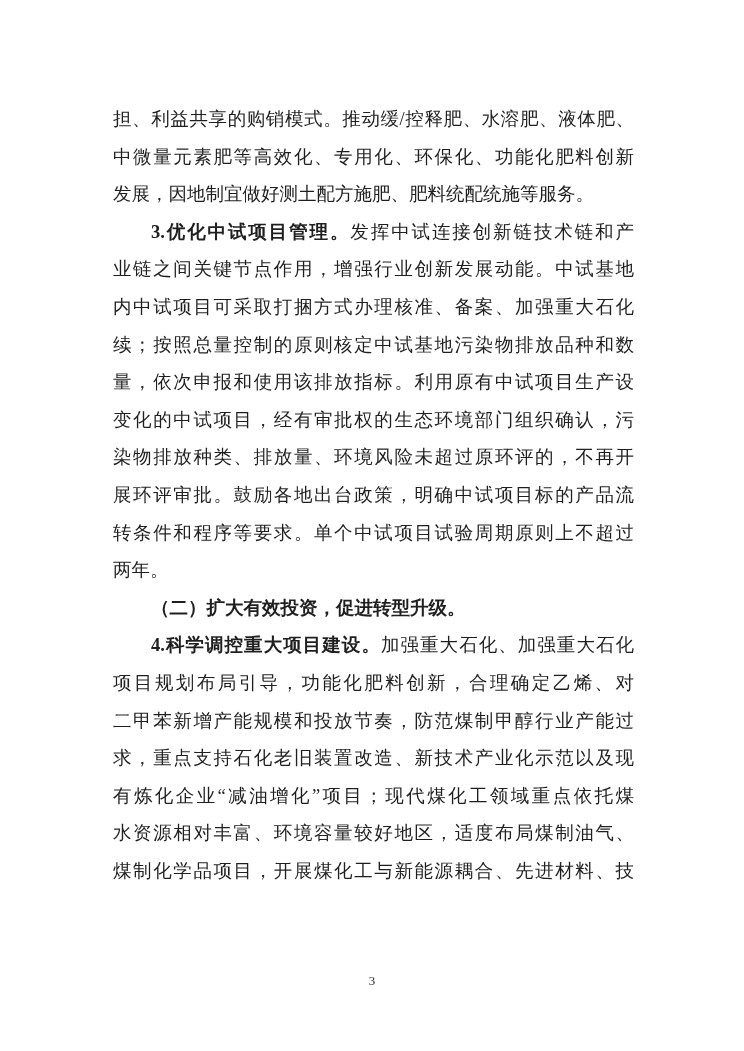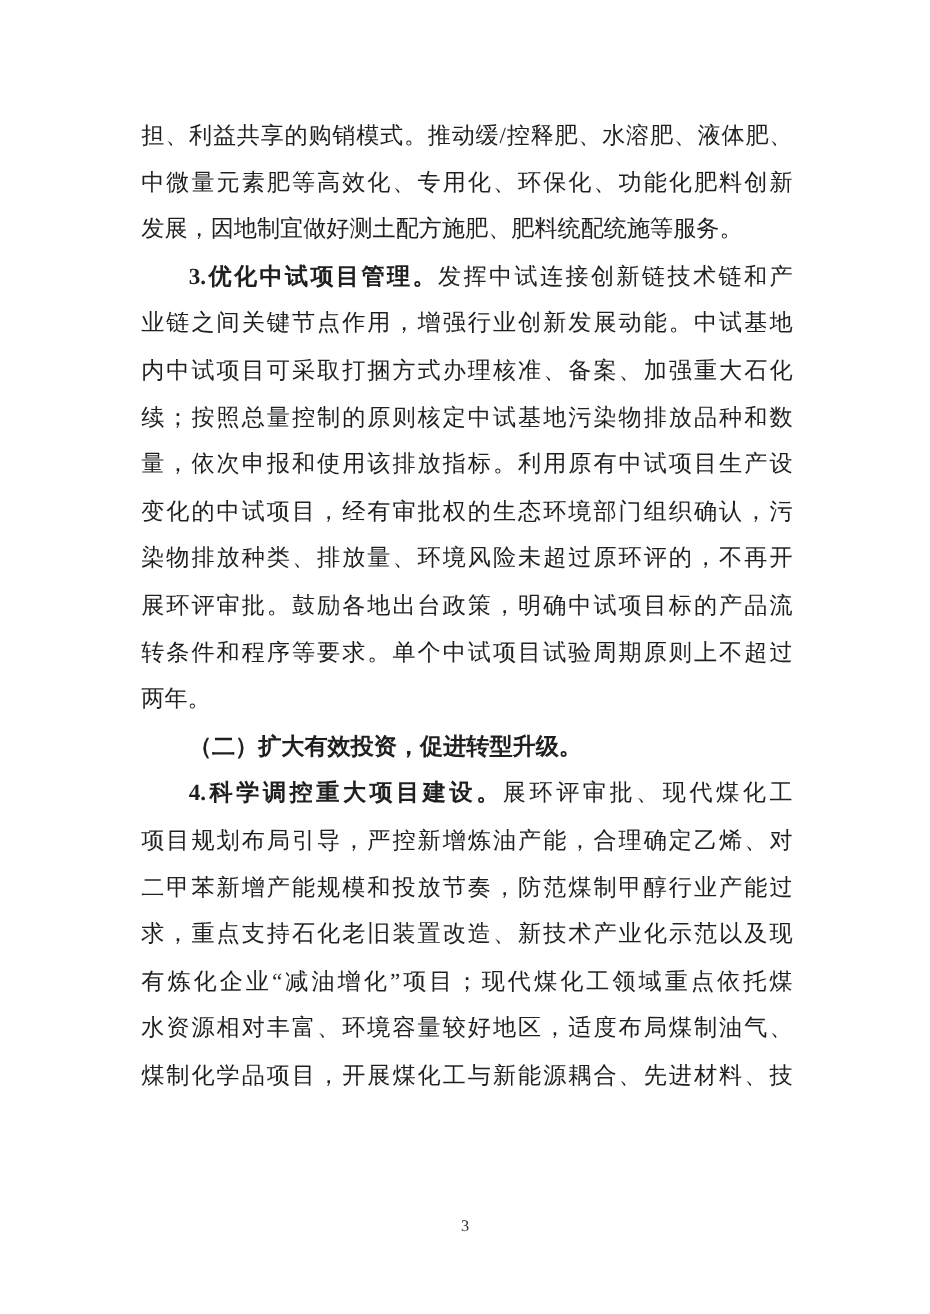--- a/index.html
+++ b/index.html
@@ -15,21 +15,21 @@
     font-family: "Liberation Serif", "DejaVu Serif", serif;
   }
   .page {
     position: absolute;
     inset: 0;
     background: #ffffff;
   }
   .text-block {
     position: absolute;
     left: 113px;
-    top: 91px;
+    top: 101px;
     width: 521px;
   }
   .line {
     height: 37.6px;
     line-height: 37.6px;
     font-size: 18.5px;
     color: #1f1f1f;
     text-align: justify;
     text-align-last: justify;
     text-justify: inter-character;
@@ -69,22 +69,22 @@
       <div class="line"><span class="seg">业链之间关键节点作用，增强行业创新发展动能。中试基地</span></div>
       <div class="line"><span class="seg">内中试项目可采取打捆方式办理核准、备案、加强重大石化</span></div>
       <div class="line"><span class="seg">续；按照总量控制的原则核定中试基地污染物排放品种和数</span></div>
       <div class="line"><span class="seg">量，依次申报和使用该排放指标。利用原有中试项目生产设</span></div>
       <div class="line"><span class="seg">变化的中试项目，经有审批权的生态环境部门组织确认，污</span></div>
       <div class="line"><span class="seg">染物排放种类、排放量、环境风险未超过原环评的，不再开</span></div>
       <div class="line"><span class="seg">展环评审批。鼓励各地出台政策，明确中试项目标的产品流</span></div>
       <div class="line"><span class="seg">转条件和程序等要求。单个中试项目试验周期原则上不超过</span></div>
       <div class="line no-justify"><span class="seg">两年。</span></div>
       <div class="line indent no-justify"><span class="seg bold">（二）扩大有效投资，促进转型升级。</span></div>
-      <div class="line indent"><span class="seg bold">4.科学调控重大项目建设。</span><span class="seg">展环评审批、现代煤化工</span></div>
-      <div class="line"><span class="seg">项目规划布局引导，严控新增炼油产能，合理确定乙烯、对</span></div>
+      <div class="line indent"><span class="seg bold">4.科学调控重大项目建设。</span><span class="seg">加强重大石化、加强重大石化</span></div>
+      <div class="line"><span class="seg">项目规划布局引导，功能化肥料创新，合理确定乙烯、对</span></div>
       <div class="line"><span class="seg">二甲苯新增产能规模和投放节奏，防范煤制甲醇行业产能过</span></div>
       <div class="line"><span class="seg">求，重点支持石化老旧装置改造、新技术产业化示范以及现</span></div>
       <div class="line"><span class="seg">有炼化企业“减油增化”项目；现代煤化工领域重点依托煤</span></div>
       <div class="line"><span class="seg">水资源相对丰富、环境容量较好地区，适度布局煤制油气、</span></div>
       <div class="line"><span class="seg">煤制化学品项目，开展煤化工与新能源耦合、先进材料、技</span></div>
     </div>
   <div class="page-number">3</div>
 </div>
 
 </body></html>

